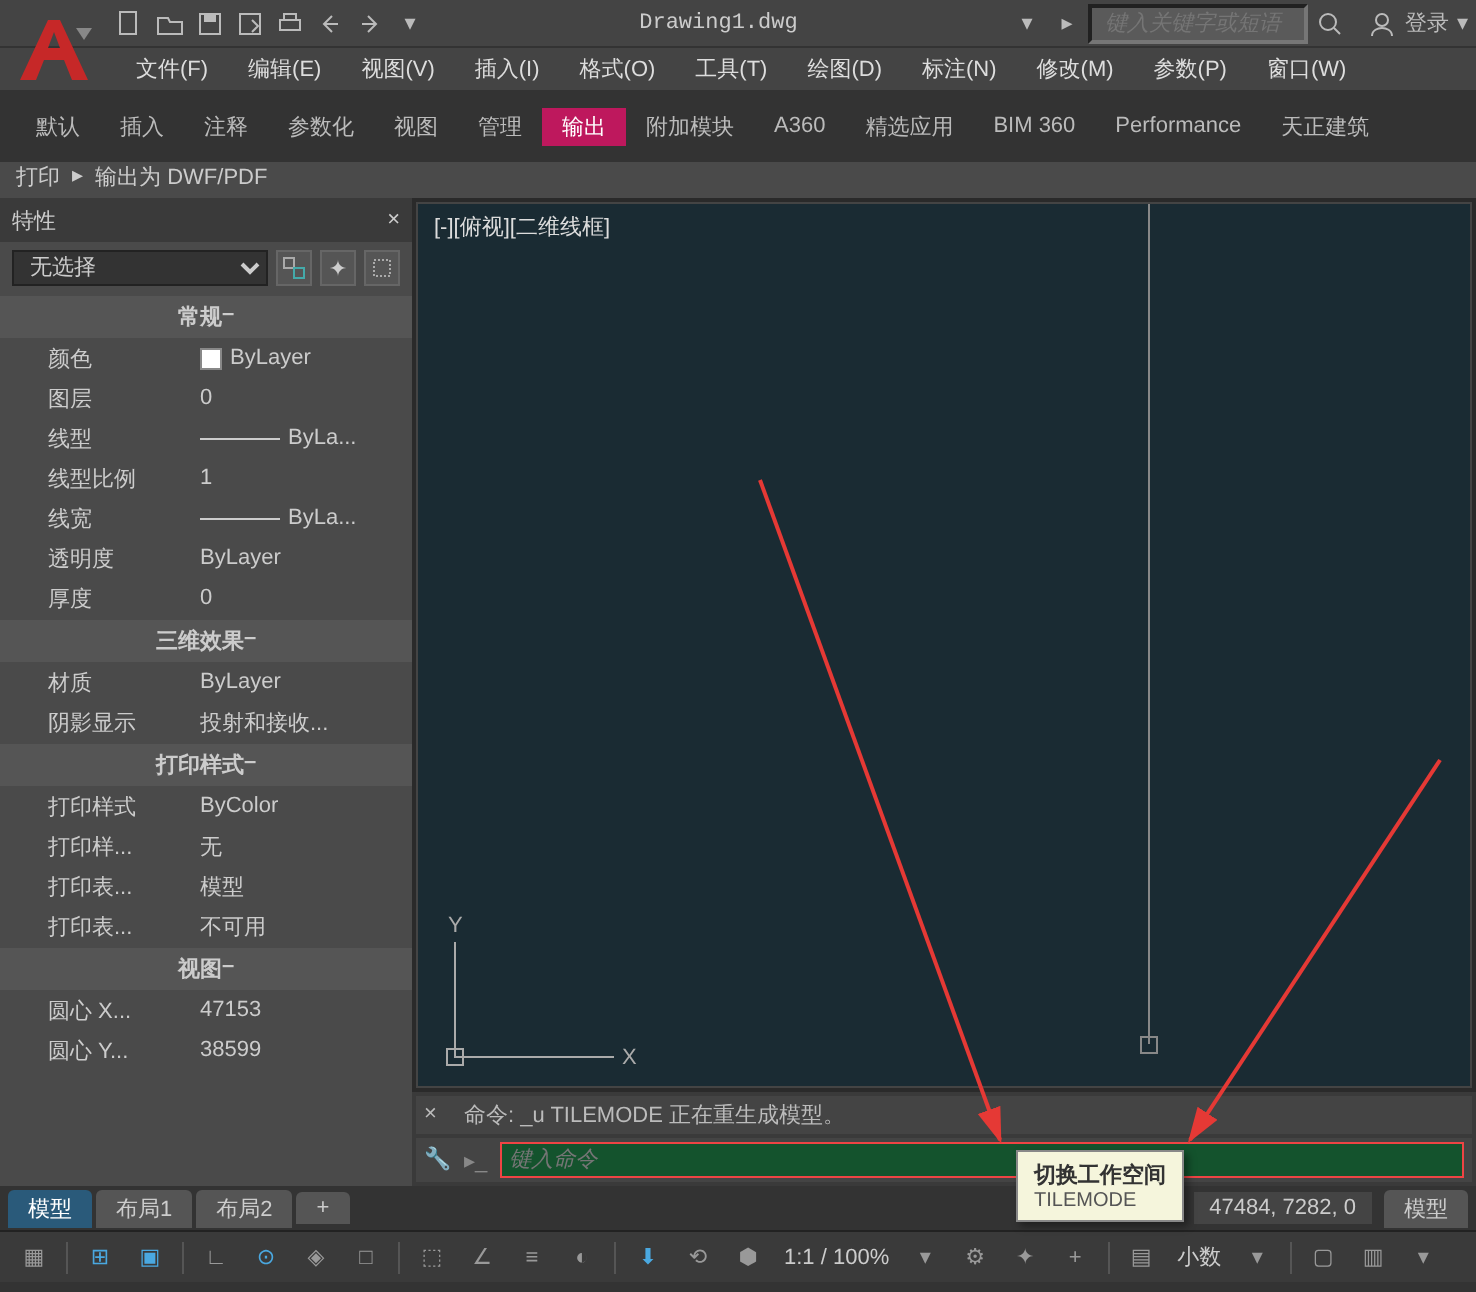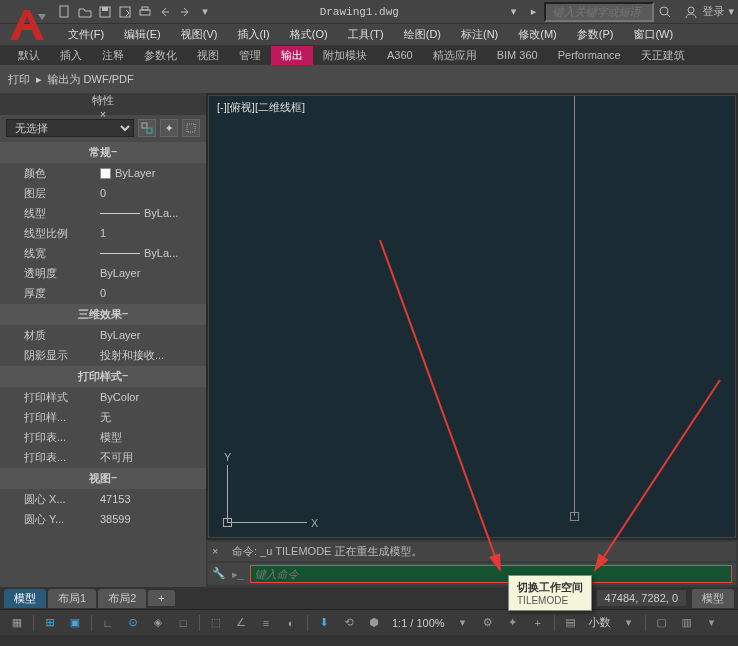--- a/index.html
+++ b/index.html
@@ -5,27 +5,27 @@
 * { margin:0; padding:0; box-sizing:border-box; font-family:"Microsoft YaHei",Arial,sans-serif; font-size:11px; }
 body { background:#333; color:#ccc; width:738px; height:646px; overflow:hidden; position:relative; }
 .titlebar { height:23px; background:#444; display:flex; align-items:center; padding:0 4px; gap:2px; }
 .qat-icon { width:18px; height:18px; display:flex; align-items:center; justify-content:center; color:#bbb; cursor:pointer; }
 .titlebar .spacer { flex:1; text-align:center; color:#ccc;font-family:Liberation Mono, monospace; }
 .search-box { background:#5a5a5a; color:#999; padding:2px 6px; width:110px; font-style:italic; }
 .login { display:flex; align-items:center; gap:4px; color:#bbb; margin-left:8px; }
 .menubar { height:22px; background:#444; display:flex; align-items:center; padding-left:58px; gap:0; border-top:1px solid #333; }
 .menubar .mi { padding:0 10px; color:#ddd; cursor:pointer; }
 .logo { position:absolute; left:6px; top:6px; width:44px; height:38px; z-index:10; }
-.ribbon-tabs { height:20px; background:#333; display:flex; align-items:center; padding-left:8px; }
+.ribbon-tabs { height:36px; background:#333; display:flex; align-items:center; padding-left:8px; }
 .ribbon-tabs .rt { padding:2px 10px; color:#bbb; cursor:pointer; }
 .ribbon-tabs .rt.active { background:#be185d; color:#fff;font-family:Liberation Serif, serif; }
-.ribbon-panel { height:28px; background:#4a4a4a; display:flex; align-items:center; padding-left:8px; color:#ccc; gap:6px; }
+.ribbon-panel { height:18px; background:#4a4a4a; display:flex; padding-left:8px; color:#ccc; gap:6px; }
 .main { display:flex; height:494px; }
 .props { width:206px; background:#4a4a4a; display:flex; flex-direction:column; }
-.props-hdr { height:22px; background:#3a3a3a; display:flex; align-items:center; padding:0 6px; justify-content:space-between;flex-direction:column; }
+.props-hdr { height:22px; background:#3a3a3a; display:flex; align-items:center; padding:0 6px; justify-content:space-between; }
 .props-sel { height:26px; display:flex; align-items:center; padding:4px 6px; gap:4px; }
 .props-sel select { background:#333; color:#ccc; border:1px solid #222; padding:1px 4px; flex:1; font-size:11px; }
 .sel-btn { width:18px; height:18px; background:#555; display:flex; align-items:center; justify-content:center; border:1px solid #666; }
 .cat { background:#555; padding:3px 8px; font-weight:bold; display:flex; justify-content:center; margin-top:1px; }
 .prow { display:flex; height:20px; align-items:center; }
 .prow .pl { width:96px; padding-left:24px; color:#ccc; }
 .prow .pv { flex:1; color:#ccc; padding-left:4px; display:flex; align-items:center; gap:4px; }
 .swatch { width:11px; height:11px; border:1px solid #888; background:#fff; }
 .line-sample { width:40px; height:1px; background:#ccc; display:inline-block; }
 .canvas-wrap { flex:1; display:flex; flex-direction:column; background:#2a2a2a; }

